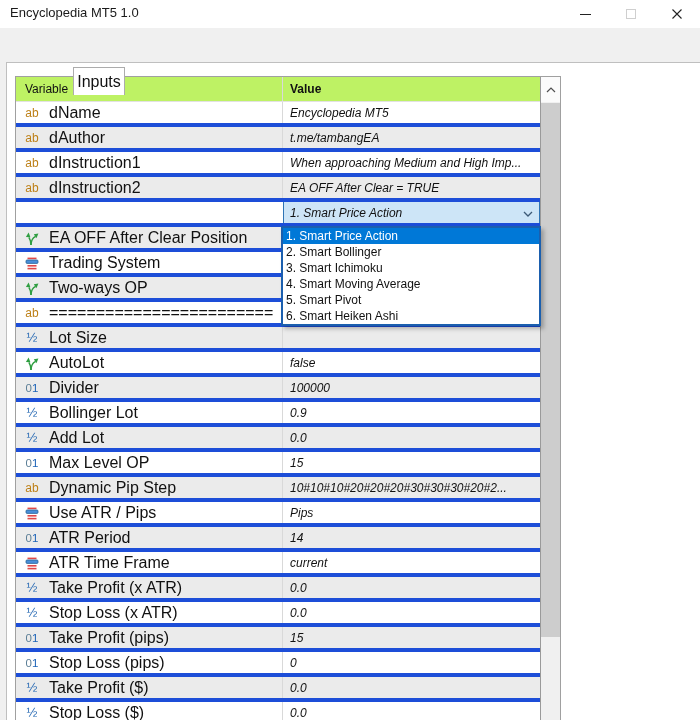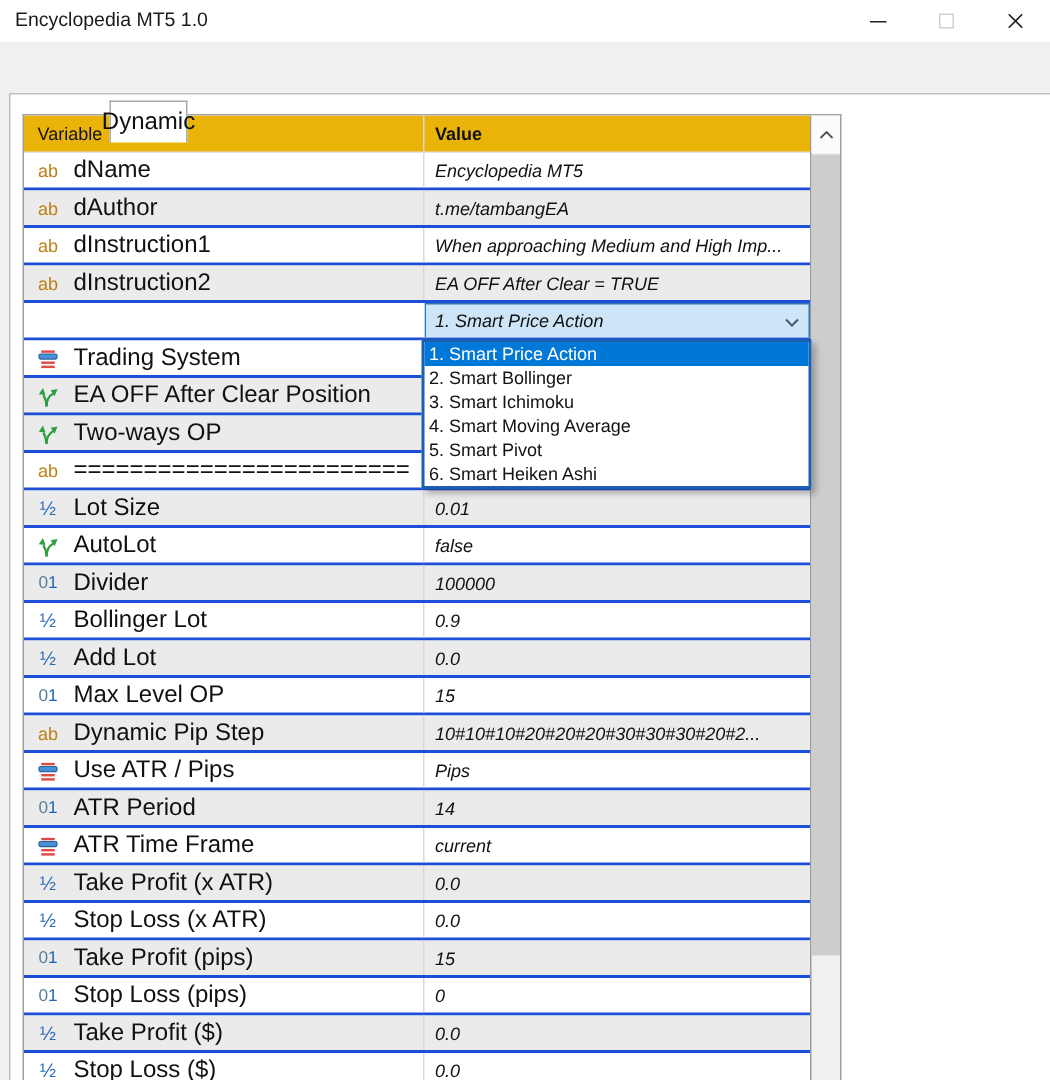--- a/index.html
+++ b/index.html
@@ -29,25 +29,25 @@
     font-size:16px;border:1px solid #acacac;border-bottom:none;cursor:default;margin-top:32px;}
   .tab-common{left:8px;top:12px;width:64px;height:23px;background:#f0f0f0;z-index:1;}
   .tab-inputs{left:73px;top:7px;width:52px;height:28px;background:#fff;z-index:3;}
   .pane{position:absolute;left:6px;top:34px;width:694px;height:658px;background:#fff;
     border-top:1px solid #bfbfbf;border-left:1px solid #bfbfbf;z-index:2;}
 
   
   .table-ctl{position:absolute;left:8px;top:13px;width:546px;height:645px;
     border:1px solid #a0a0a0;border-bottom:none;background:#fff;overflow:hidden;}
   .table-main{position:absolute;left:0;top:0;right:20px;bottom:0;}
-  .thead{height:25px;display:flex;background:#eab308;border-bottom:1px solid #e2e2e2;}
+  .thead{height:25px;display:flex;background:#bef264;border-bottom:1px solid #e2e2e2;}
   .th-var{width:267px;display:flex;align-items:center;padding-left:9px;font-size:12px;
     border-right:1px solid #d9d9d9;}
   .th-val{flex:1;display:flex;align-items:center;padding-left:7px;font-size:12px;font-weight:bold;}
-  .trow{height:25px;display:flex;background:#fff;border-bottom:2px solid #1d4ed8;}
+  .trow{height:25px;display:flex;background:#fff;border-bottom:4px solid #1d4ed8;}
   .trow.alt{background:var(--row-alt);}
   .cell-var{width:267px;display:flex;align-items:center;border-right:1px solid #d9d9d9;
     overflow:hidden;white-space:nowrap;}
   .trow.sel .cell-var{background:var(--row-sel);margin-top:48px;}
   .cell-val{flex:1;display:flex;align-items:center;padding-left:7px;font-size:12px;
     overflow:hidden;white-space:nowrap;font-style:italic;}
   .cell-val.has-combo{padding:0;}
   .ic{width:20px;margin-left:6px;flex:none;display:flex;align-items:center;justify-content:center;}
   .ic-str{color:var(--icon-string);font-size:12px;}
   .ic-dbl{color:var(--icon-double);font-size:13px;}
@@ -90,21 +90,21 @@
       <div class="capbtn">
         <svg width="12" height="12" viewBox="0 0 12 12">
           <path d="M1.5 1.5 L10.5 10.5 M10.5 1.5 L1.5 10.5" stroke="#222" stroke-width="1.1" fill="none"></path>
         </svg>
       </div>
     </div>
   </div>
 
   <div class="dialog">
     <div class="tab tab-common">Common</div>
-    <div class="tab tab-inputs">Dynamic</div>
+    <div class="tab tab-inputs">Inputs</div>
 
     <div class="pane">
       <div class="table-ctl">
         <div class="table-main">
           <div class="thead">
             <div class="th-var">Variable</div>
             <div class="th-val">Value</div>
           </div>
           <div id="tbody">
               <div class="trow">
@@ -149,20 +149,34 @@
                 </div>
                 <div class="cell-val has-combo">
                   <div class="combo">
                     <span class="combo-text">1. Smart Price Action</span>
                     <span class="combo-chevron"><svg width="10" height="6" viewBox="0 0 10 6">
                         <path d="M1 1 L5 5 L9 1" fill="none" stroke="#3c5a76" stroke-width="1.3"></path>
                       </svg></span>
                   </div>
                 </div>
               </div>
+              <div class="trow alt">
+                <div class="cell-var">
+                  <span class="ic">
+                    <svg width="16" height="16" viewBox="0 0 16 16" fill="none">
+                      <path d="M7 15 C7 11.5 6.4 9.8 4.9 7.4" stroke="#2f9e41" stroke-width="1.5"></path>
+                      <path d="M7 15 C7 10.8 8.6 8 11.6 6.4" stroke="#2f9e41" stroke-width="1.5"></path>
+                      <path d="M4.6 2.6 L1.9 6.9 L6.4 7.3 Z" fill="#2f9e41"></path>
+                      <path d="M14.4 3.4 L9.8 4.2 L12.4 8.2 Z" fill="#2f9e41"></path>
+                    </svg>
+                  </span>
+                  <span class="vlabel">EA OFF After Clear Position</span>
+                </div>
+                <div class="cell-val"></div>
+              </div>
               <div class="trow">
                 <div class="cell-var">
                   <span class="ic">
                     <svg width="16" height="16" viewBox="0 0 16 16">
                       <rect x="3.5" y="2.6" width="9" height="1.6" fill="#e04848"></rect>
                       <rect x="2" y="5" width="12" height="3.4" rx="1" fill="#4a90d9" stroke="#2a6396" stroke-width="0.8"></rect>
                       <rect x="3.5" y="10" width="9" height="1.6" fill="#e04848"></rect>
                       <rect x="3.5" y="12.8" width="9" height="1.6" fill="#e04848"></rect>
                     </svg>
                   </span>
@@ -173,51 +187,36 @@
               <div class="trow alt">
                 <div class="cell-var">
                   <span class="ic">
                     <svg width="16" height="16" viewBox="0 0 16 16" fill="none">
                       <path d="M7 15 C7 11.5 6.4 9.8 4.9 7.4" stroke="#2f9e41" stroke-width="1.5"></path>
                       <path d="M7 15 C7 10.8 8.6 8 11.6 6.4" stroke="#2f9e41" stroke-width="1.5"></path>
                       <path d="M4.6 2.6 L1.9 6.9 L6.4 7.3 Z" fill="#2f9e41"></path>
                       <path d="M14.4 3.4 L9.8 4.2 L12.4 8.2 Z" fill="#2f9e41"></path>
                     </svg>
                   </span>
-                  <span class="vlabel">EA OFF After Clear Position</span>
+                  <span class="vlabel">Two-ways OP</span>
                 </div>
                 <div class="cell-val"></div>
               </div>
-              <div class="trow alt">
-                <div class="cell-var">
-                  <span class="ic">
-                    <svg width="16" height="16" viewBox="0 0 16 16" fill="none">
-                      <path d="M7 15 C7 11.5 6.4 9.8 4.9 7.4" stroke="#2f9e41" stroke-width="1.5"></path>
-                      <path d="M7 15 C7 10.8 8.6 8 11.6 6.4" stroke="#2f9e41" stroke-width="1.5"></path>
-                      <path d="M4.6 2.6 L1.9 6.9 L6.4 7.3 Z" fill="#2f9e41"></path>
-                      <path d="M14.4 3.4 L9.8 4.2 L12.4 8.2 Z" fill="#2f9e41"></path>
-                    </svg>
-                  </span>
-                  <span class="vlabel">Two-ways OP</span>
+              <div class="trow">
+                <div class="cell-var">
+                  <span class="ic ic-str">ab</span>
+                  <span class="vlabel">========================</span>
                 </div>
                 <div class="cell-val"></div>
               </div>
-              <div class="trow">
-                <div class="cell-var">
-                  <span class="ic ic-str">ab</span>
-                  <span class="vlabel">========================</span>
-                </div>
-                <div class="cell-val"></div>
-              </div>
               <div class="trow alt">
                 <div class="cell-var">
                   <span class="ic ic-dbl">½</span>
                   <span class="vlabel">Lot Size</span>
                 </div>
-                <div class="cell-val">0.01</div>
               </div>
               <div class="trow">
                 <div class="cell-var">
                   <span class="ic">
                     <svg width="16" height="16" viewBox="0 0 16 16" fill="none">
                       <path d="M7 15 C7 11.5 6.4 9.8 4.9 7.4" stroke="#2f9e41" stroke-width="1.5"></path>
                       <path d="M7 15 C7 10.8 8.6 8 11.6 6.4" stroke="#2f9e41" stroke-width="1.5"></path>
                       <path d="M4.6 2.6 L1.9 6.9 L6.4 7.3 Z" fill="#2f9e41"></path>
                       <path d="M14.4 3.4 L9.8 4.2 L12.4 8.2 Z" fill="#2f9e41"></path>
                     </svg>

